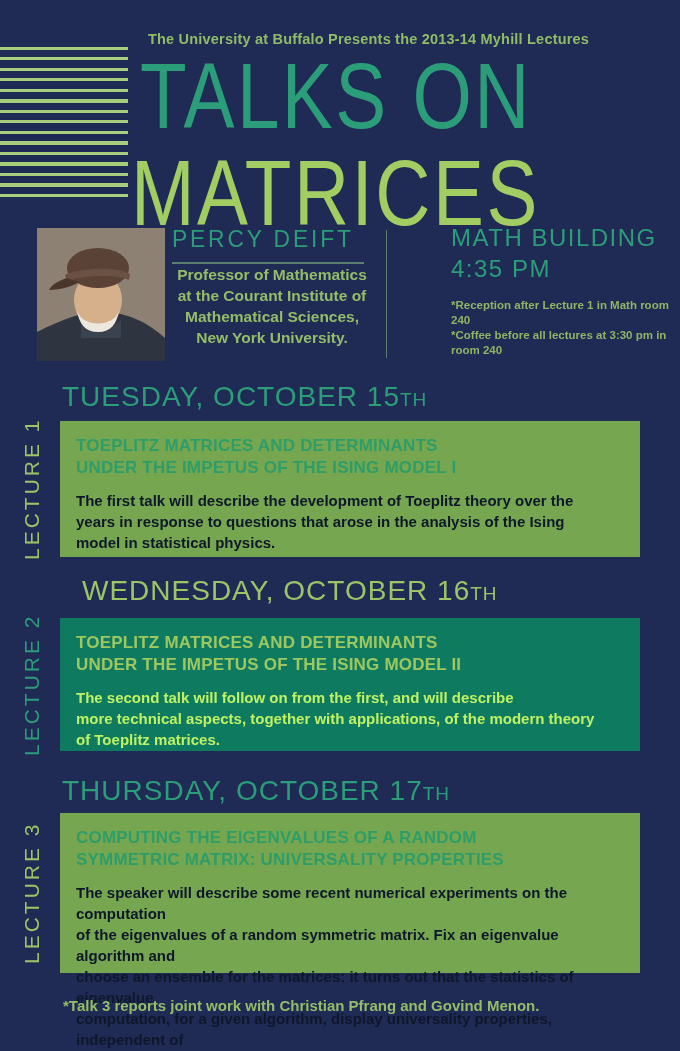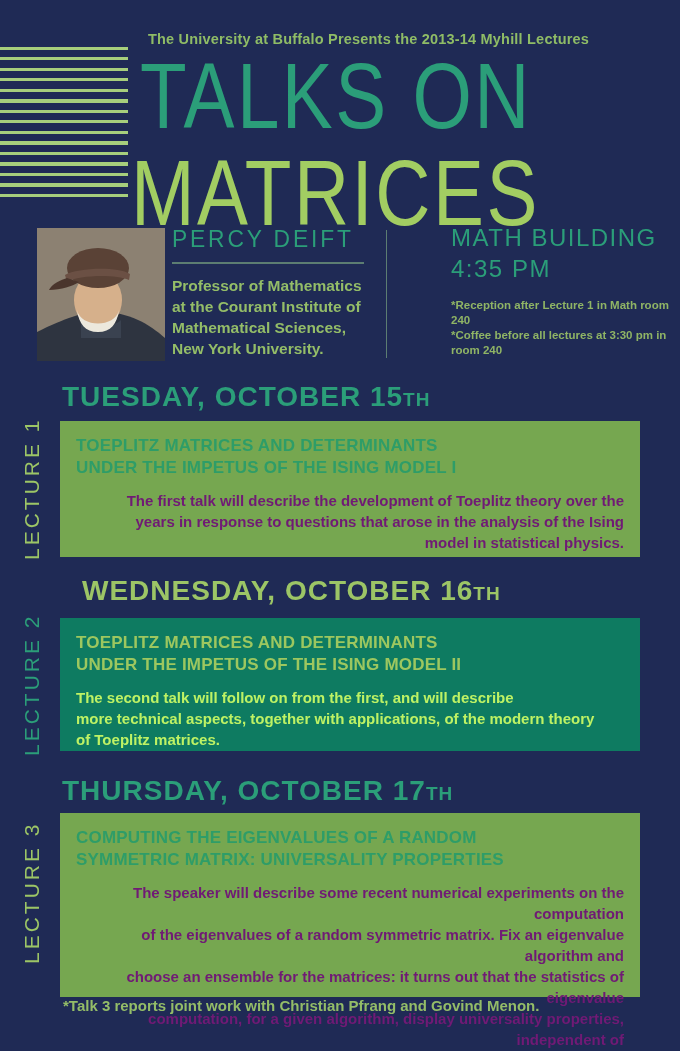--- a/index.html
+++ b/index.html
@@ -38,50 +38,50 @@
     position:absolute; left:37px; top:228px; width:128px; height:133px;
     background:#8c8172;
   }
   .speaker-info { position:absolute; left:172px; top:225px; width:200px; }
   .speaker-name {
     font-size:24px; letter-spacing:3px; color:#2b9e79; font-weight:400;
     transform:scaleX(0.95); transform-origin:0 0; white-space:nowrap;
   }
   .speaker-rule { width:192px; height:0; border-bottom:2px solid #5c7d72; margin-top:9px; }
   .speaker-bio {
-    margin-top:11px; font-size:15.5px; line-height:21px; color:#94bd68; font-weight:bold;
+    font-size:15.5px; line-height:21px; color:#94bd68; font-weight:bold;text-align:center;
   }
   .v-divider { position:absolute; left:386px; top:230px; width:1px; height:128px; background:#5c7d72; }
   .schedule { position:absolute; left:403px; top:222px;margin-left:48px; }
   .schedule-line {
     font-size:24px; line-height:31px; letter-spacing:1.5px; color:#2b9e79; font-weight:400;
     white-space:pre-line;
   }
   .schedule-notes { margin-top:14px; font-size:11.5px; line-height:15px; color:#8fb465; font-weight:bold; }
 
   
   .day-heading {
     position:absolute; left:62px;
-    font-size:28px; letter-spacing:1px; font-weight:700; white-space:nowrap;
+    font-size:28px; letter-spacing:1px; font-weight:400; white-space:nowrap;
   }
   .day-heading .suffix { font-size:19px; }
   .day-heading.teal { color:#2b9e79; }
   .day-heading.green { color:#9cc566; }
 
   .lecture-box {
     position:absolute; left:60px; width:580px;
     box-sizing:border-box; padding:14px 16px;
   }
   .lecture-box.olive { background:#76a750; }
   .lecture-box.tealbg { background:#0e7b61; }
   .lecture-title { font-size:17px; line-height:22px; font-weight:bold; letter-spacing:0.2px; }
   .lecture-title.tealtext { color:#2e9d68; }
   .lecture-title.greentext { color:#9dc75f; }
   .lecture-desc { margin-top:11px; font-size:15px; line-height:21px; font-weight:bold; }
-  .lecture-desc.navytext { color:#701a75;text-align:right; }
+  .lecture-desc.navytext { color:#0f172a; }
   .lecture-desc.darktealtext { color:#bef264; }
 
   .lecture-label {
     position:absolute; left:18px; width:28px;
     display:flex; align-items:center; justify-content:center;
     writing-mode:vertical-rl; transform:rotate(180deg);
     font-size:21px; letter-spacing:3px; font-weight:400; white-space:nowrap;
   }
   .lecture-label.green { color:#9cc566; }
   .lecture-label.teal { color:#2b9e79; }
@@ -158,21 +158,21 @@
 UNDER THE IMPETUS OF THE ISING MODEL II</div>
     <div class="lecture-desc darktealtext pre-line">The second talk will follow on from the first, and will describe
 more technical aspects, together with applications, of the modern theory
 of Toeplitz matrices.</div>
   </div>
 
   <div class="day-heading teal" style="top:775px;">
     <span>THURSDAY, OCTOBER 17</span><span class="suffix">TH</span>
   </div>
   <div class="lecture-label green" style="top:813px; height:160px;">LECTURE 3</div>
-  <div class="lecture-box olive" style="top:813px; height:184px;">
+  <div class="lecture-box olive" style="top:813px; height:160px;">
     <div class="lecture-title tealtext pre-line">COMPUTING THE EIGENVALUES OF A RANDOM
 SYMMETRIC MATRIX: UNIVERSALITY  PROPERTIES</div>
     <div class="lecture-desc navytext pre-line">The speaker will describe some recent numerical experiments on the computation
 of the eigenvalues of a random symmetric matrix. Fix an eigenvalue algorithm and
 choose an ensemble for the matrices: it turns out that the statistics of eigenvalue
 computation, for a given algorithm, display universality properties, independent of
 the choice of ensemble.</div>
   </div>
 
   <div class="footer-notes">

